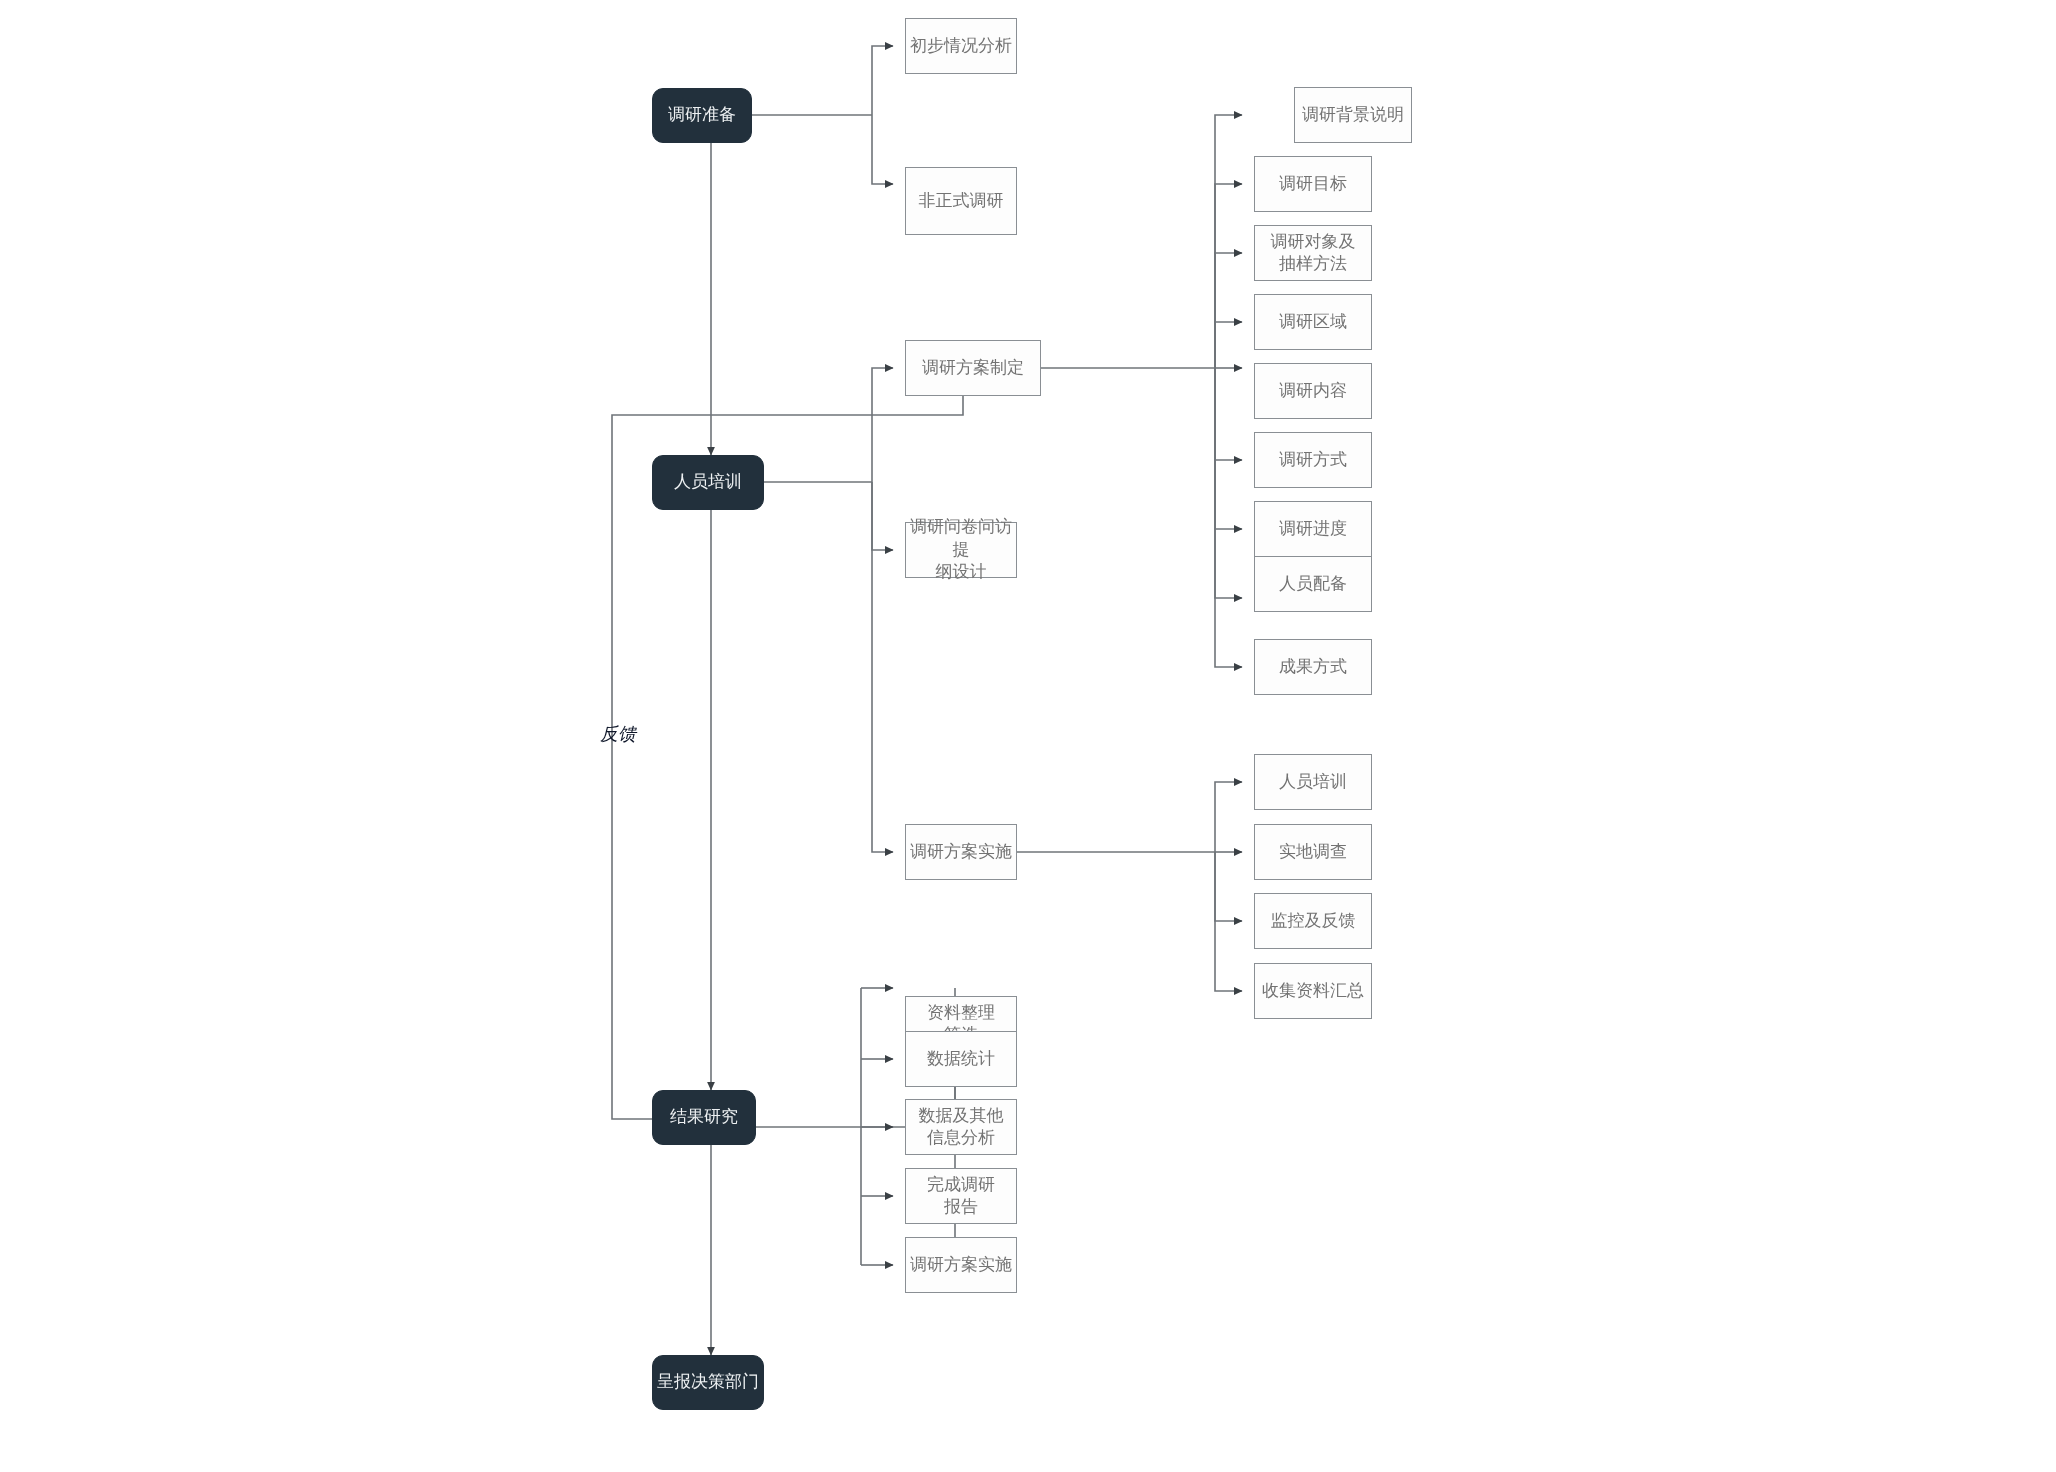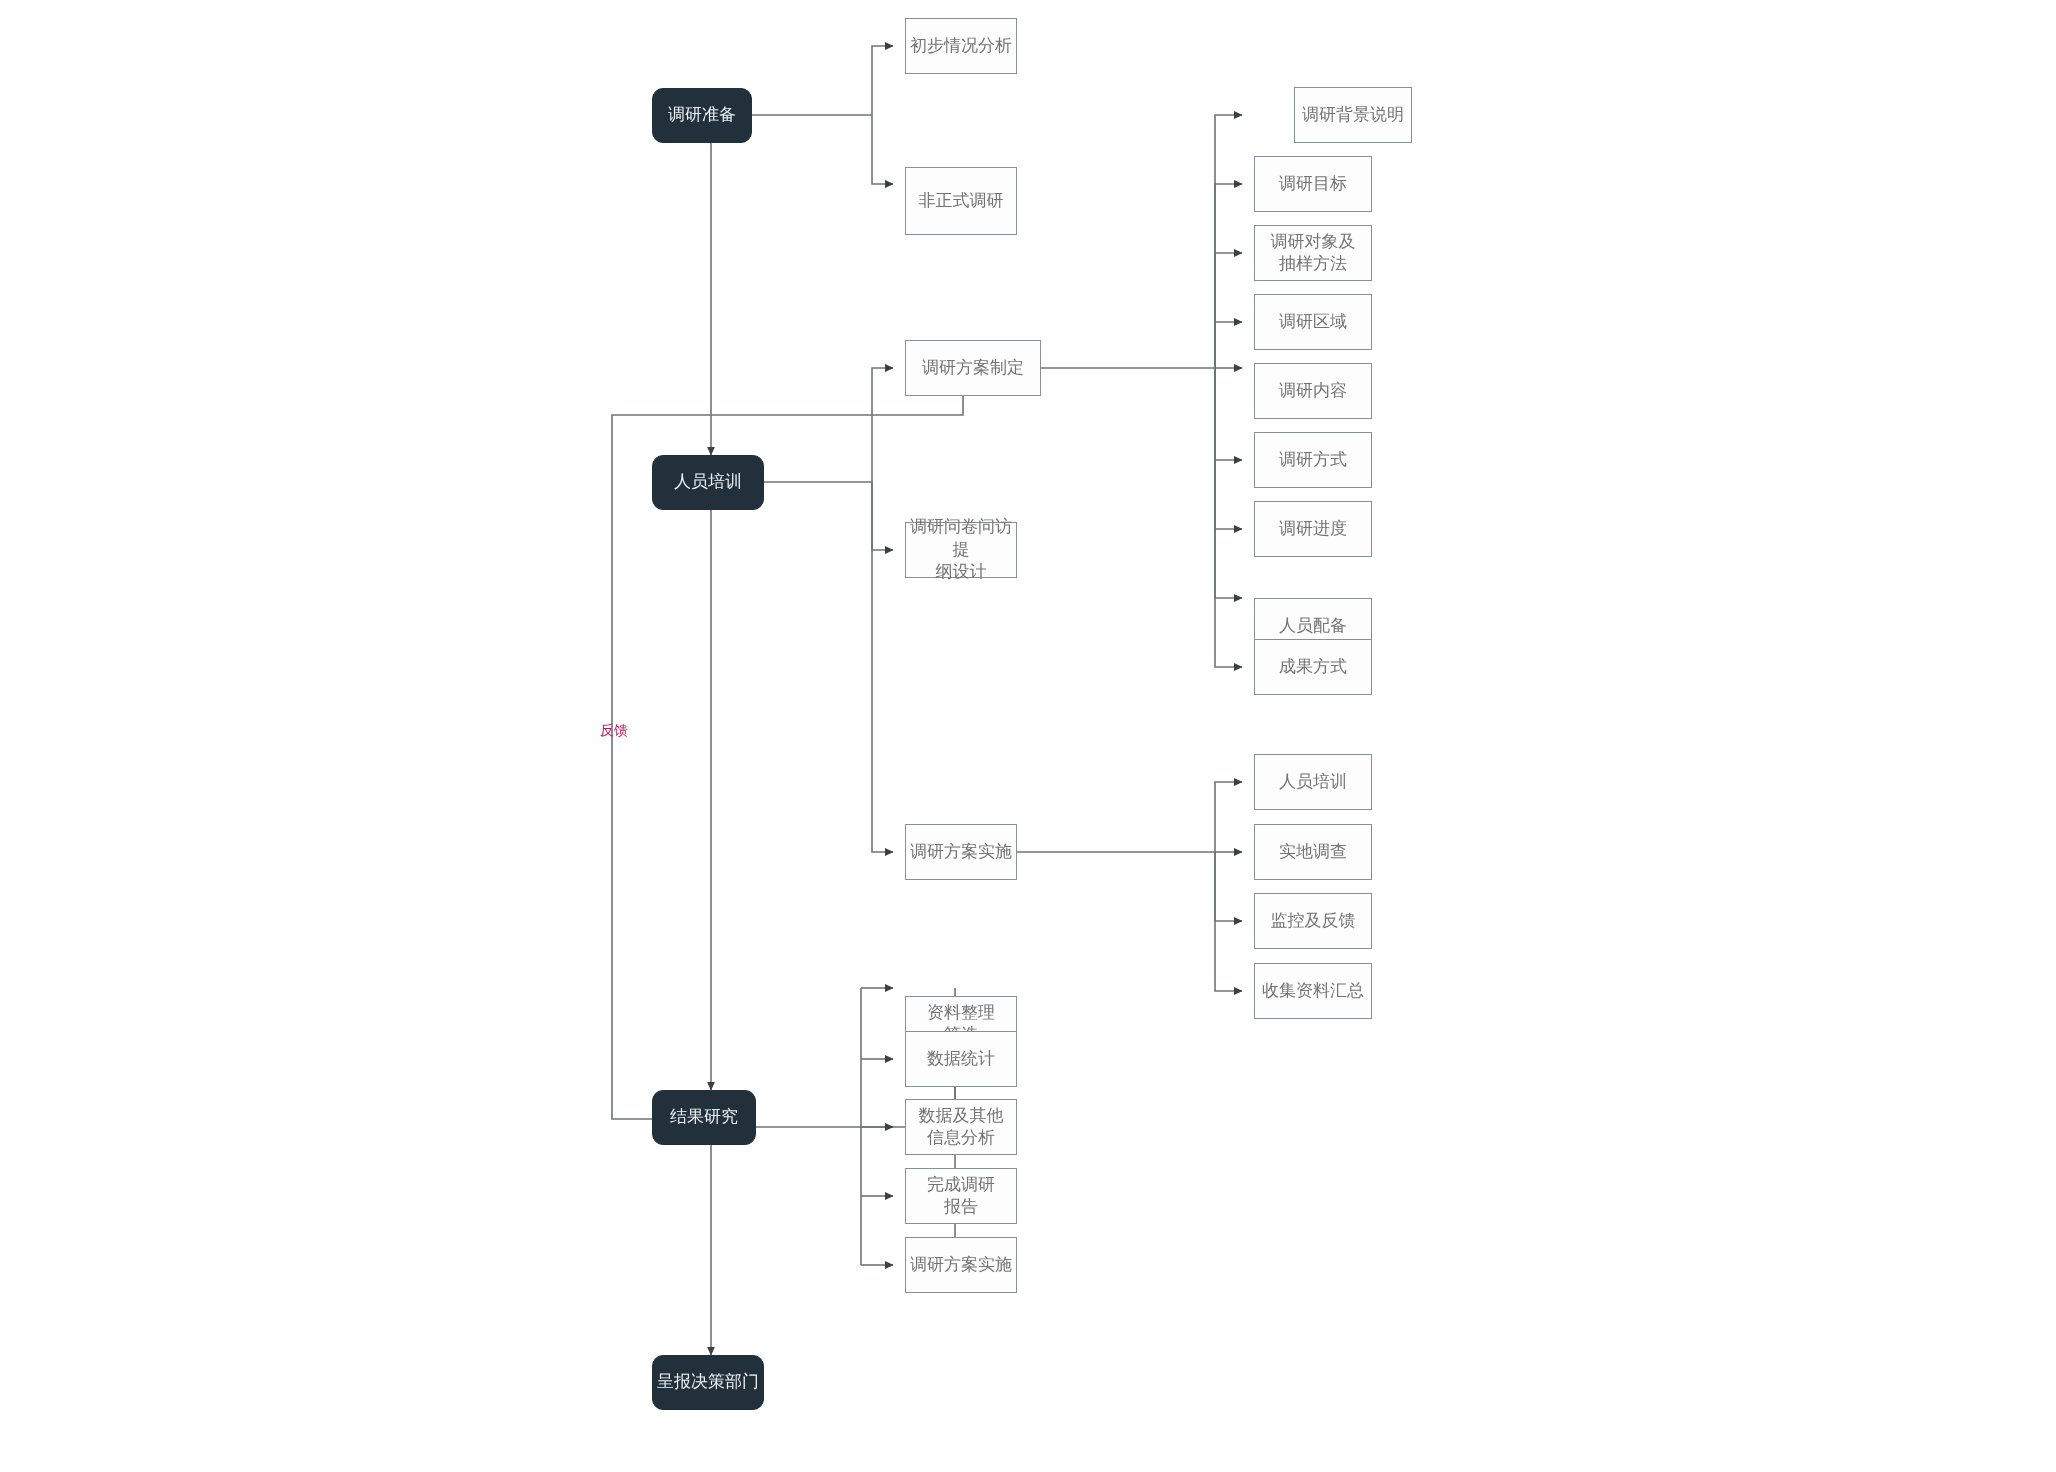--- a/index.html
+++ b/index.html
@@ -49,23 +49,24 @@
     color: #eef1f3;
     font-size: 17px;
   }
   .node-label {
     display: block;
     padding: 0 4px;
     white-space: pre-line;
   }
   .edge-label {
     position: absolute;
-    font-size: 14px;
-    color: #be185d;
+    font-size: 18px;
+    color: #0f172a;
     white-space: nowrap;
+    font-style: italic;
   }
 </style>
 </head>
 <body>
 
 <div id="canvas">
 
   <svg class="wires" viewBox="0 0 2056 1472" xmlns="http://www.w3.org/2000/svg">
     <defs>
       <marker id="arrow" markerWidth="9" markerHeight="9" refX="8" refY="4.5" orient="auto" markerUnits="userSpaceOnUse">
@@ -247,21 +248,21 @@
   </div>
   <div class="node node-plain" style="left:1254px; top:363px; width:118px; height:56px;">
     <span class="node-label">调研内容</span>
   </div>
   <div class="node node-plain" style="left:1254px; top:432px; width:118px; height:56px;">
     <span class="node-label">调研方式</span>
   </div>
   <div class="node node-plain" style="left:1254px; top:501px; width:118px; height:56px;">
     <span class="node-label">调研进度</span>
   </div>
-  <div class="node node-plain" style="left:1254px; top:598px; width:118px; height:56px;">
+  <div class="node node-plain" style="left:1254px; top:556px; width:118px; height:56px;">
     <span class="node-label">人员配备</span>
   </div>
   <div class="node node-plain" style="left:1254px; top:639px; width:118px; height:56px;">
     <span class="node-label">成果方式</span>
   </div>
 
   <div class="node node-plain" style="left:1254px; top:754px; width:118px; height:56px;">
     <span class="node-label">人员培训</span>
   </div>
   <div class="node node-plain" style="left:1254px; top:824px; width:118px; height:56px;">

